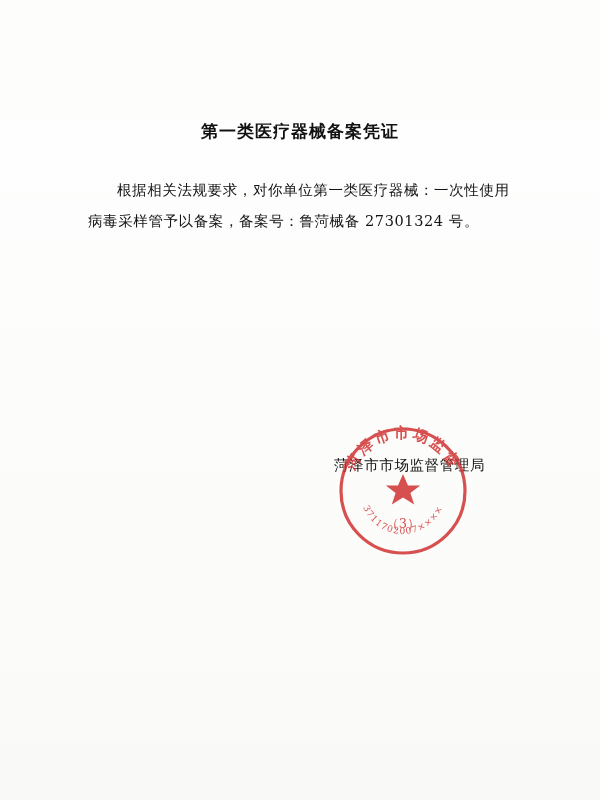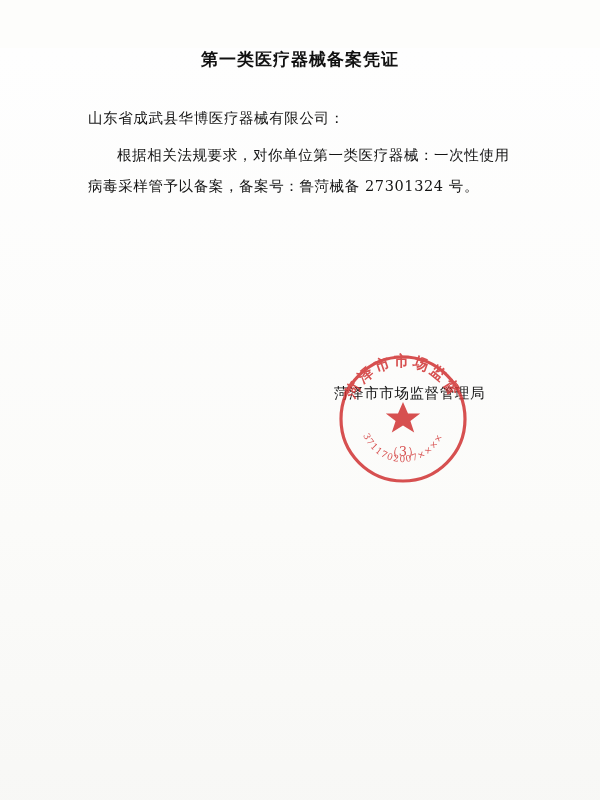--- a/index.html
+++ b/index.html
@@ -21,21 +21,21 @@
     height: 800px;
     box-sizing: border-box;
     padding: 0;
     background: linear-gradient(180deg, #fefefe 0%, #fbfbf9 60%, #f7f7f5 100%);
   }
   .doc-title {
     text-align: center;
     font-size: 17px;
     font-weight: bold;
     letter-spacing: 1px;
-    margin-top: 48px;
+    margin-top: 120px;
     color: #111;
     font-family: Liberation Serif, serif;
   }
   .body-block {
     margin-top: 32px;
     padding-left: 88px;
     padding-right: 88px;
     font-size: 14.5px;
     line-height: 2.15;
     letter-spacing: 0.6px;
@@ -99,21 +99,20 @@
   }
 </style>
 </head>
 <body>
 
 <div class="page">
 
   <div class="doc-title">第一类医疗器械备案凭证</div>
 
   <div class="body-block">
-    <p class="addressee">山东省成武县华博医疗器械有限公司：</p>
     <p class="para">根据相关法规要求，对你单位第一类医疗器械：一次性使用病毒采样管予以备案，备案号：鲁菏械备 27301324 号。</p>
   </div>
 
   <div class="signature-block">
     <div class="sig-line">菏泽市市场监督管理局</div>
   </div>
 
   <div class="seal">
     <svg width="142" height="142" viewBox="0 0 142 142" xmlns="http://www.w3.org/2000/svg">
       <defs>

